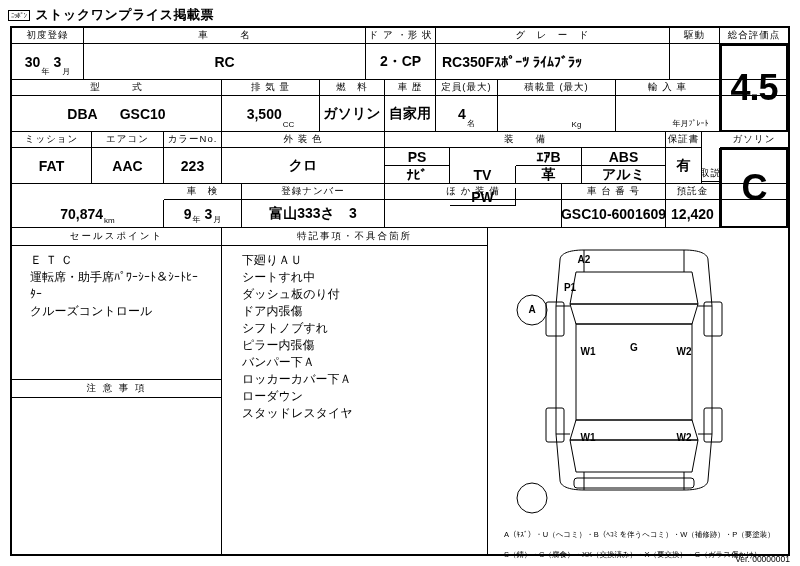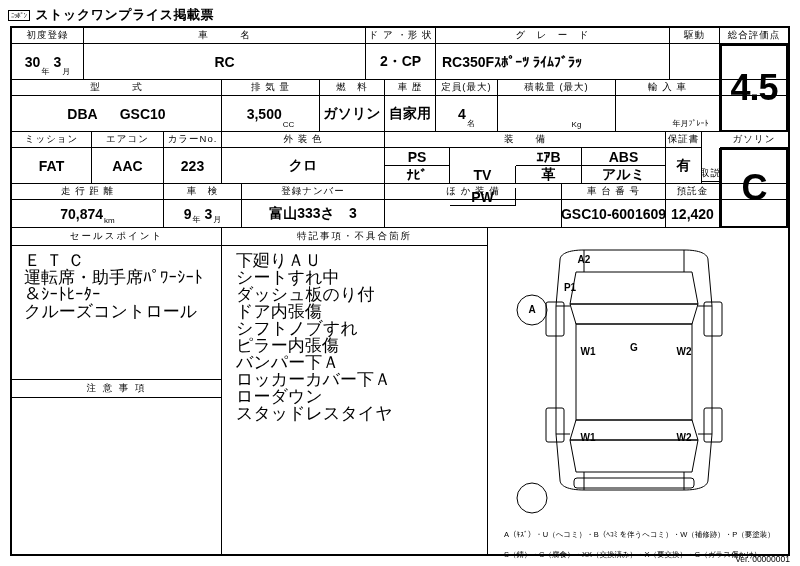--- a/index.html
+++ b/index.html
@@ -94,23 +94,23 @@
     justify-content: center;
   }
   .big-score {
     font-size: 36px;
     font-weight: bold;
     letter-spacing: -1px;
   }
   .note-area {
     position: absolute;
     box-sizing: border-box;
-    font-size: 17px;
+    font-size: 12px;
     line-height: 17px;
-    padding: 4px 12px;
+    padding: 4px 18px;
     white-space: pre-line;
   }
   .sec-hdr {
     font-size: 9.5px;
     letter-spacing: 2px;
     text-align: center;
   }
   .diagram {
     position: absolute;
     box-sizing: border-box;
@@ -219,21 +219,20 @@
     <div class="cell val-sm" style="left:570px;top:120px;width:84px;height:18px;">ABS</div>
     <div class="cell val-sm" style="left:373px;top:138px;width:65px;height:18px;">ﾅﾋﾞ</div>
     <div class="cell val-sm" style="left:438px;top:138px;width:66px;height:18px;">TV</div>
     <div class="cell val-sm" style="left:504px;top:138px;width:66px;height:18px;">革</div>
     <div class="cell val-sm" style="left:570px;top:138px;width:84px;height:18px;">アルミ</div>
 
     <div class="cell val-sm" style="left:654px;top:120px;width:36px;height:36px;">有</div>
     <div class="cell val-sm" style="left:690px;top:120px;width:18px;height:36px;"></div>
     <div class="cell nb-r" style="left:708px;top:120px;width:68px;height:36px;"></div>
 
-    <div class="cell hdr" style="left:0;top:156px;width:152px;height:16px;">走 行 距 離</div>
     <div class="cell hdr" style="left:152px;top:156px;width:78px;height:16px;">車　検</div>
     <div class="cell hdr" style="left:373px;top:156px;width:177px;height:16px;">ほ か 装 備</div>
     <div class="cell hdr" style="left:230px;top:156px;width:143px;height:16px;">登録ナンバー</div>
     <div class="cell hdr" style="left:550px;top:156px;width:104px;height:16px;">車 台 番 号</div>
     <div class="cell hdr" style="left:654px;top:156px;width:54px;height:16px;">預託金</div>
     <div class="cell hdr nb-r" style="left:708px;top:156px;width:68px;height:16px;"></div>
 
     <div class="cell" style="left:0;top:172px;width:152px;height:28px;">
       <span class="val">70,874</span>
       <span class="unit">km</span>

